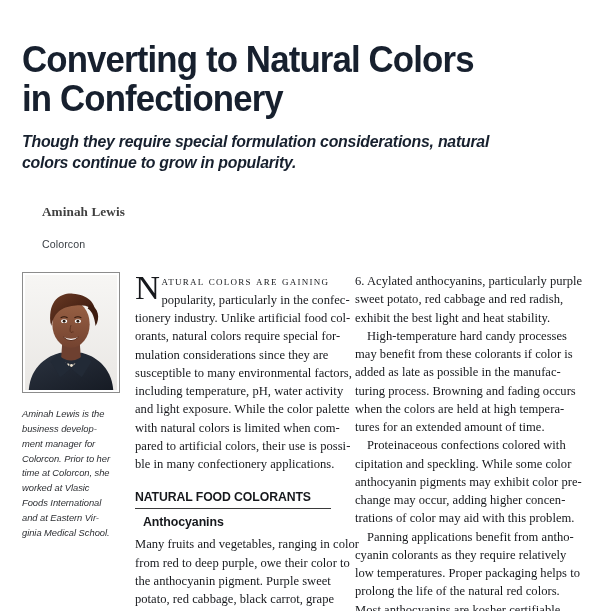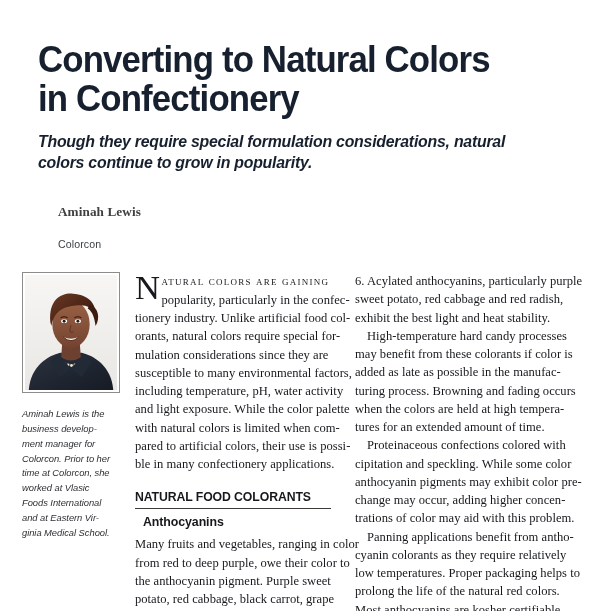--- a/index.html
+++ b/index.html
@@ -14,21 +14,21 @@
     font-family: "Liberation Serif", serif;
     color: #1a1a1a;
     -webkit-font-smoothing: antialiased;
   }
 
   .page {
     position: relative;
     width: 611px;
     height: 611px;
     box-sizing: border-box;
-    padding: 0 38px;
+    padding: 0 22px;
   }
 
   
   .masthead {
     padding-top: 40px;
   }
   .headline {
     font-family: "Liberation Sans", sans-serif;
     font-weight: bold;
     font-size: 37px;

